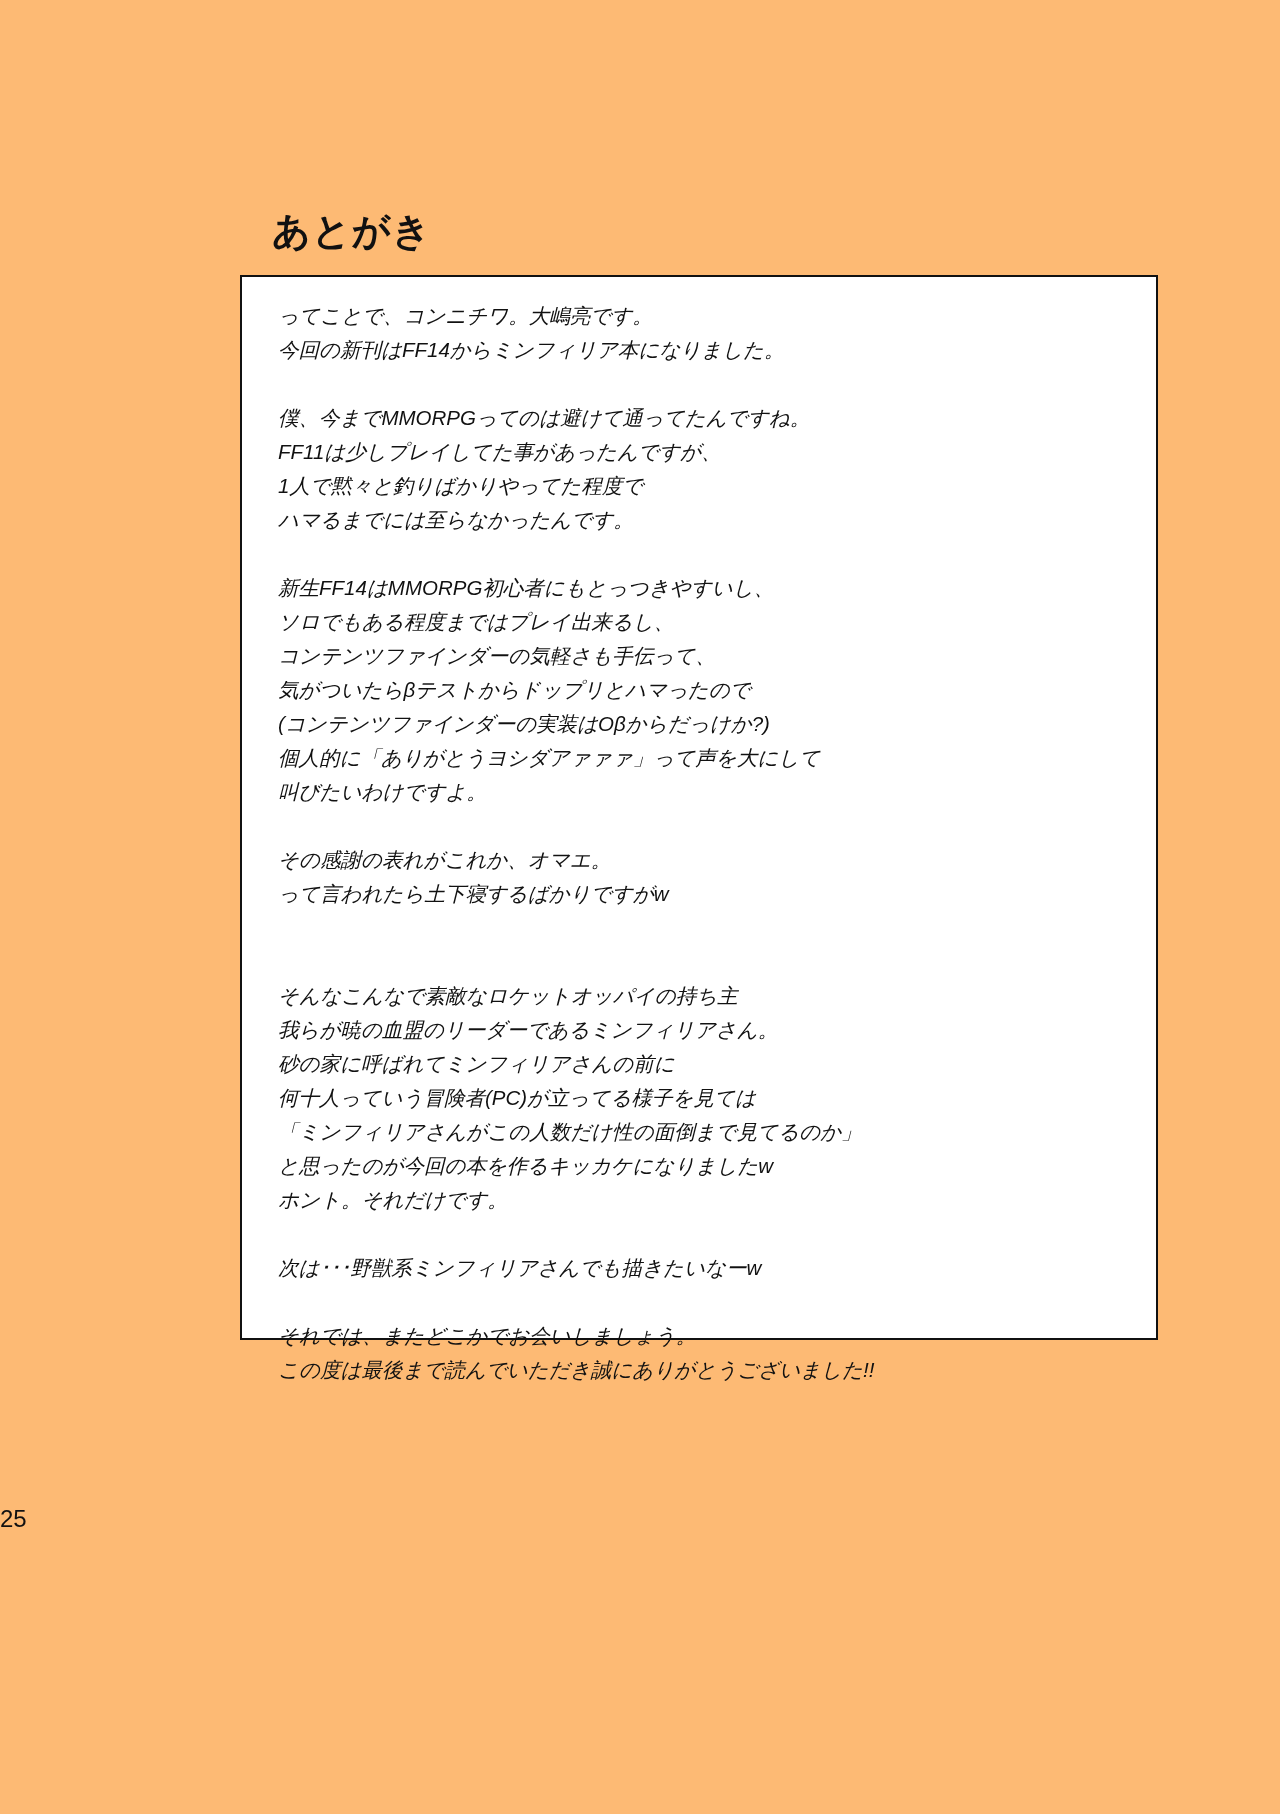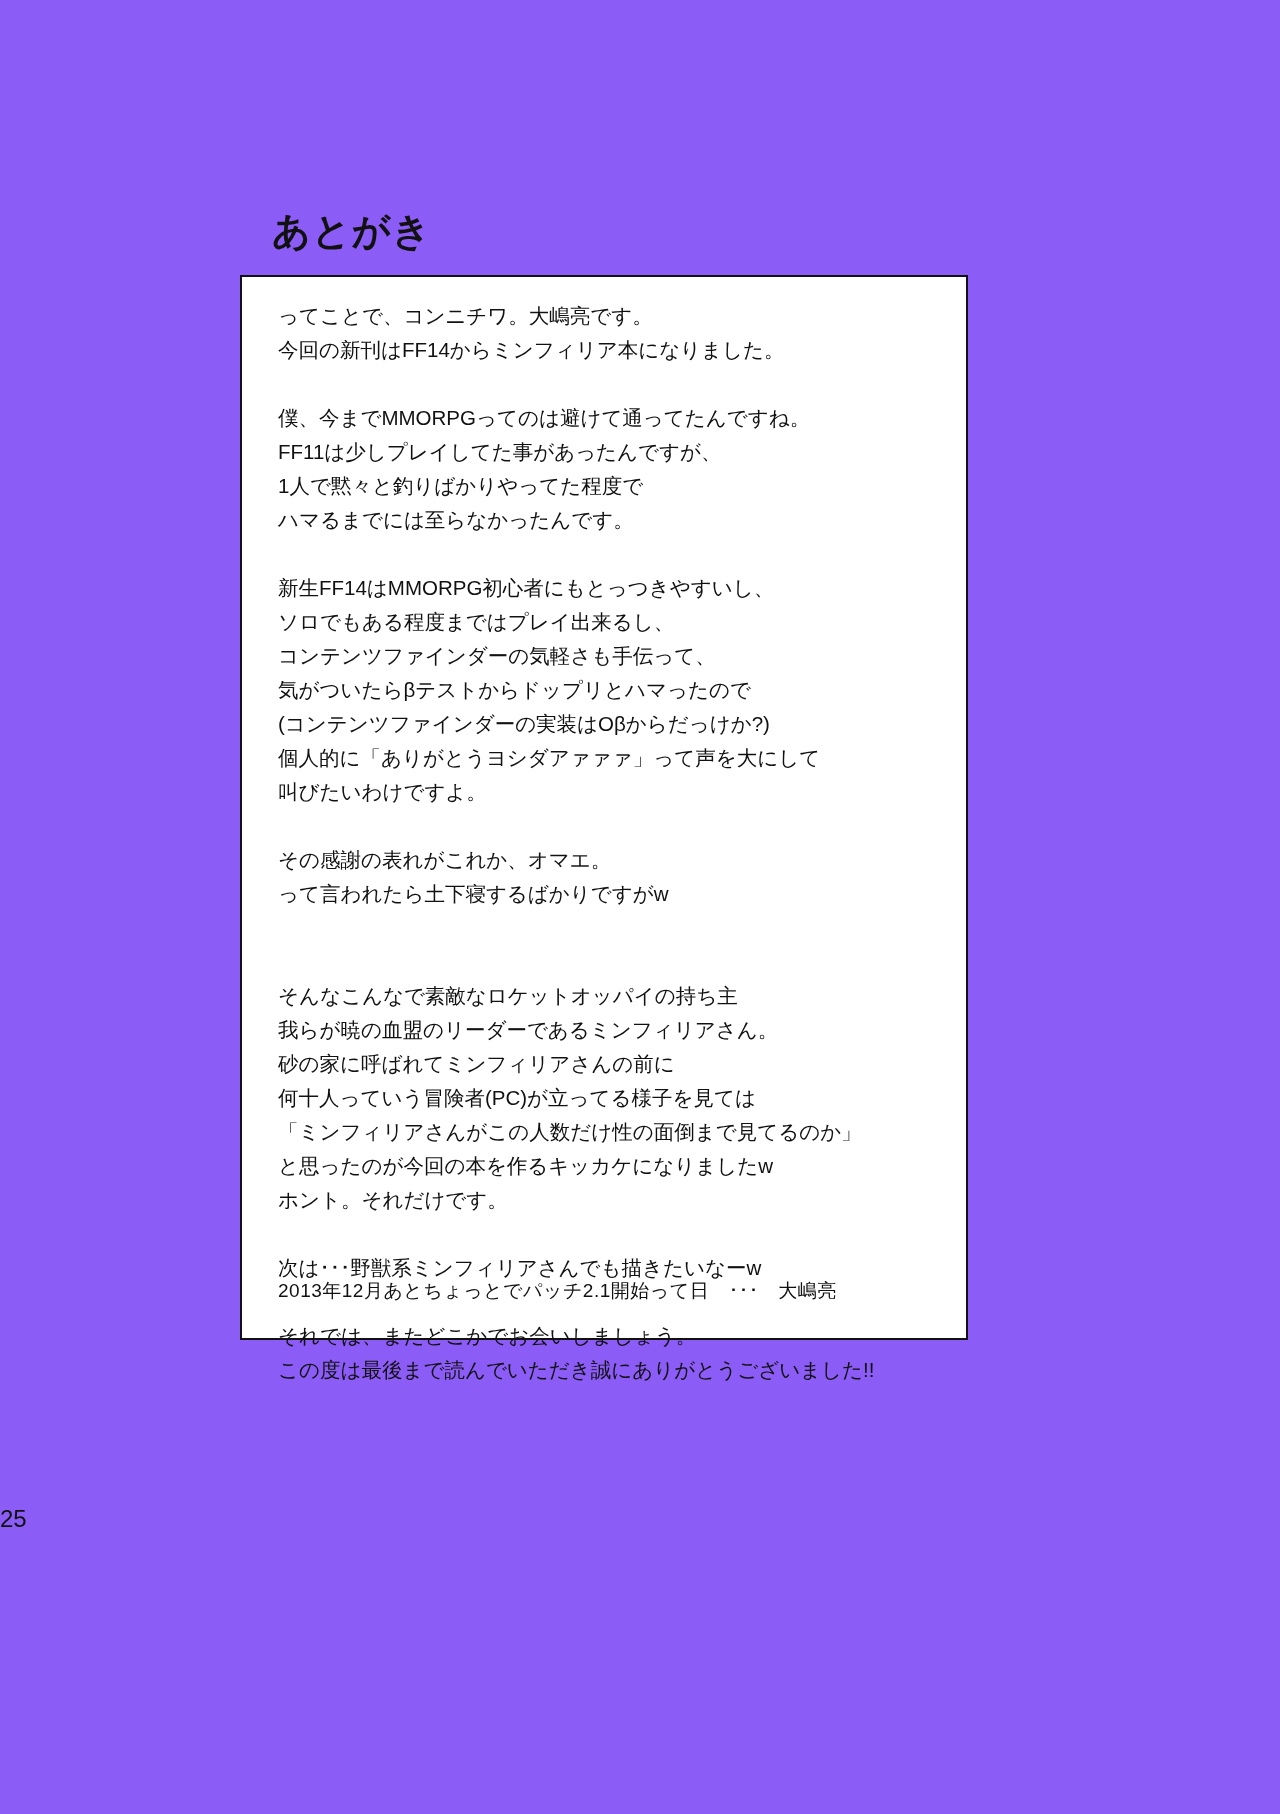--- a/index.html
+++ b/index.html
@@ -11,42 +11,43 @@
     width: 1280px;
     height: 1814px;
     position: relative;
     font-family: "Liberation Sans", sans-serif;
     color: #1a1a1a;
     overflow: hidden;
   }
   .page {
     position: absolute;
     inset: 0;
-    background: #8b5cf6;
+    background: #fdba74;
     padding-left: 44px;
   }
   .afterword-title {
     position: absolute;
     left: 272px;
     top: 212px;
     font-size: 38px;
     font-weight: bold;
     letter-spacing: 1px;
     color: #111111;
     line-height: 1;
   }
   .text-box {
     position: absolute;
     left: 240px;
     top: 275px;
-    width: 728px;
+    width: 918px;
     height: 1065px;
     border: 2px solid #111111;
     box-sizing: border-box;
     background: #ffffff;
+    font-style: italic;
   }
   .body-text {
     position: absolute;
     left: 36px;
     top: 22px;
     right: 24px;
     font-size: 20.5px;
     line-height: 34px;
     color: #111111;
     white-space: pre-wrap;
@@ -104,18 +105,17 @@
 砂の家に呼ばれてミンフィリアさんの前に
 何十人っていう冒険者(PC)が立ってる様子を見ては
 「ミンフィリアさんがこの人数だけ性の面倒まで見てるのか」
 と思ったのが今回の本を作るキッカケになりましたw
 ホント。それだけです。
 
 次は･･･野獣系ミンフィリアさんでも描きたいなーw
 
 それでは、またどこかでお会いしましょう。
 この度は最後まで読んでいただき誠にありがとうございました!!</div>
-    <div class="signature">2013年12月あとちょっとでパッチ2.1開始って日　･･･　大嶋亮</div>
   </div>
 
   <div class="page-number">25</div>
 
 </div>
 
 </body></html>

